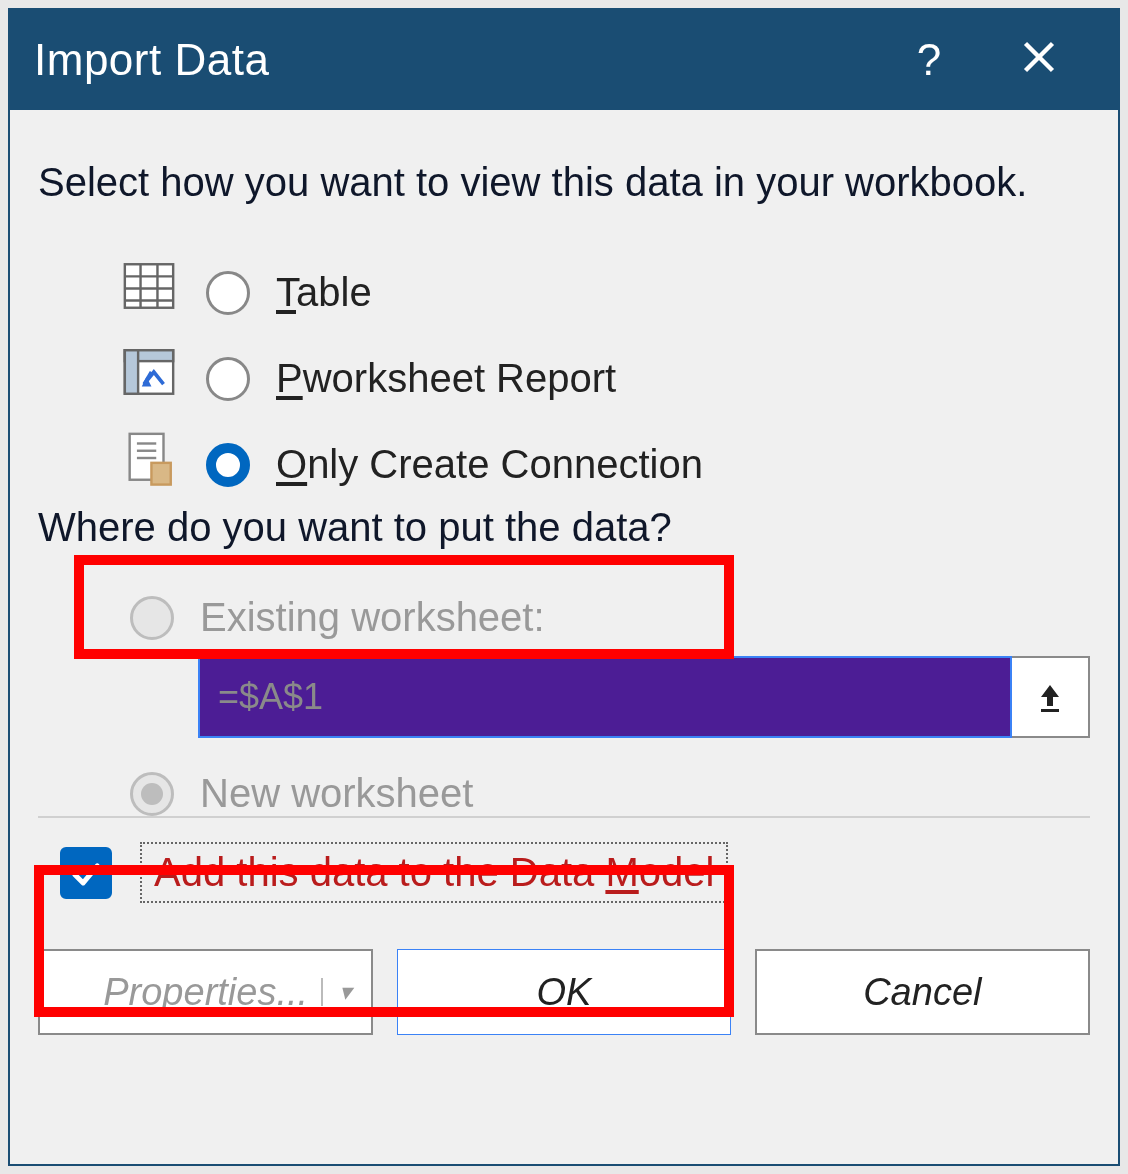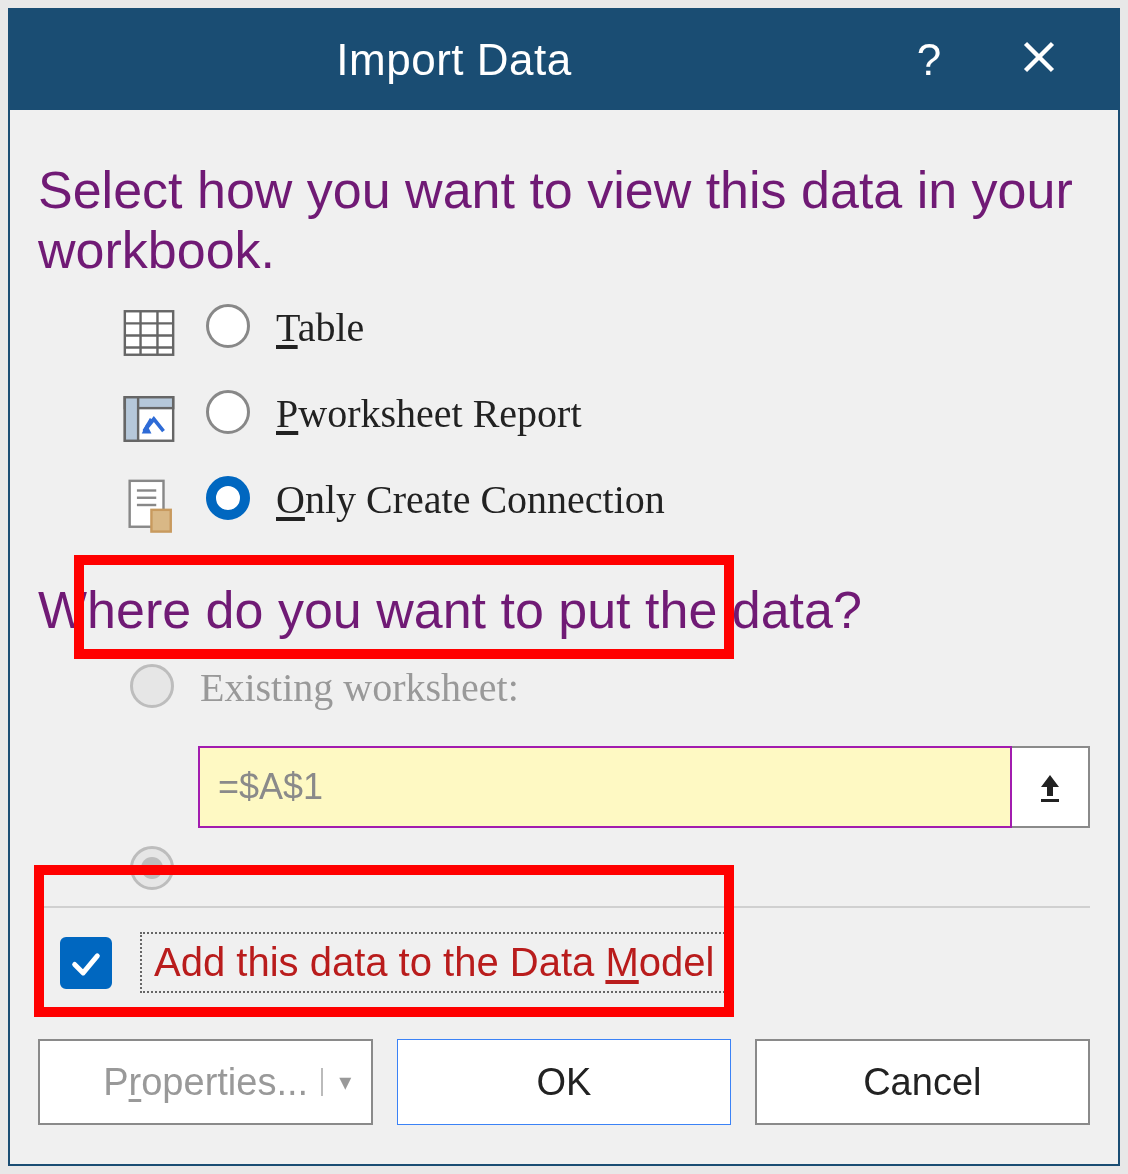--- a/index.html
+++ b/index.html
@@ -23,49 +23,47 @@
     display: flex;
     align-items: center;
     color: #fff;
     padding: 0 24px 0 24px;
   }
   .titlebar .title {
     font-size: 44px;
     font-weight: 400;
     flex: 1;
     letter-spacing: 0.5px;
-    text-align: center;
   }
   .titlebar .ctl {
     width: 110px;
     text-align: center;
     font-size: 44px;
     font-weight: 300;
     color: #fff;
     user-select: none;
   }
   .titlebar .ctl.close svg { width: 36px; height: 36px; }
   .titlebar .ctl.close svg line { stroke: #fff; stroke-width: 3; }
   .body {
     padding: 32px 28px 24px 28px;
   }
   .prompt {
-    font-size: 52px;
-    color: #701a75;
+    font-size: 40px;
+    color: #0f172a;
     margin: 18px 0 24px 0;
   }
   .opt-group {
     margin-left: 82px;
   }
   .opt {
     display: flex;
-    align-items: flex-start;
+    align-items: flex-end;
     height: 86px;
     position: relative;
-    font-family: Liberation Serif, serif;
   }
   .opt .icon {
     width: 58px; height: 58px;
     margin-right: 28px;
     flex-shrink: 0;
   }
   .radio {
     width: 44px; height: 44px;
     border: 3px solid #888;
     border-radius: 50%;
@@ -100,22 +98,22 @@
     margin-left: 92px;
   }
   .field-row {
     display: flex;
     align-items: center;
     margin: 16px 0 18px 0;
   }
   .textfield {
     flex: 1;
     height: 82px;
-    border: 2px solid #a21caf;
-    background: #fef9c3;
+    border: 2px solid #3b82f6;
+    background: #4c1d95;
     color: #8a8a8a;
     font-size: 36px;
     padding: 0 18px;
     display: flex; align-items: center;
   }
   .range-btn {
     width: 78px; height: 82px;
     border: 2px solid #8a8a8a;
     border-left: none;
     background: #fff;
@@ -147,20 +145,21 @@
     border: 2px dotted #666;
     padding: 6px 12px;
     font-size: 40px;
     color: #b91c1c;
   }
   .button-row {
     display: flex;
     gap: 24px;
     padding: 14px 0 0 0;
     margin-top: 8px;
+    font-style: italic;
   }
   .btn {
     flex: 1;
     height: 86px;
     border: 2px solid #8a8a8a;
     background: #fff;
     font-size: 38px;
     color: #222;
     display:flex; align-items:center; justify-content:center;
     position: relative;
@@ -276,20 +275,21 @@
           <div class="range-btn">
             <svg viewBox="0 0 24 24">
               <path d="M12 4 L6 12 L10 12 L10 18 L14 18 L14 12 L18 12 Z" fill="#222"></path>
               <line x1="6" y1="21" x2="18" y2="21" stroke="#222" stroke-width="2"></line>
             </svg>
           </div>
         </div>
 
         <div class="opt" style="height:60px">
           <span class="radio disabled filled"></span>
+          <span class="opt-label disabled-text">New worksheet</span>
         </div>
       </div>
     </div>
 
     <hr class="divider">
 
     <div class="check-row">
       <span class="checkbox">
         <svg viewBox="0 0 24 24">
             <path d="M4 13 L10 19 L20 7" fill="none" stroke="#fff" stroke-width="3.5" stroke-linecap="round" stroke-linejoin="round"></path>

